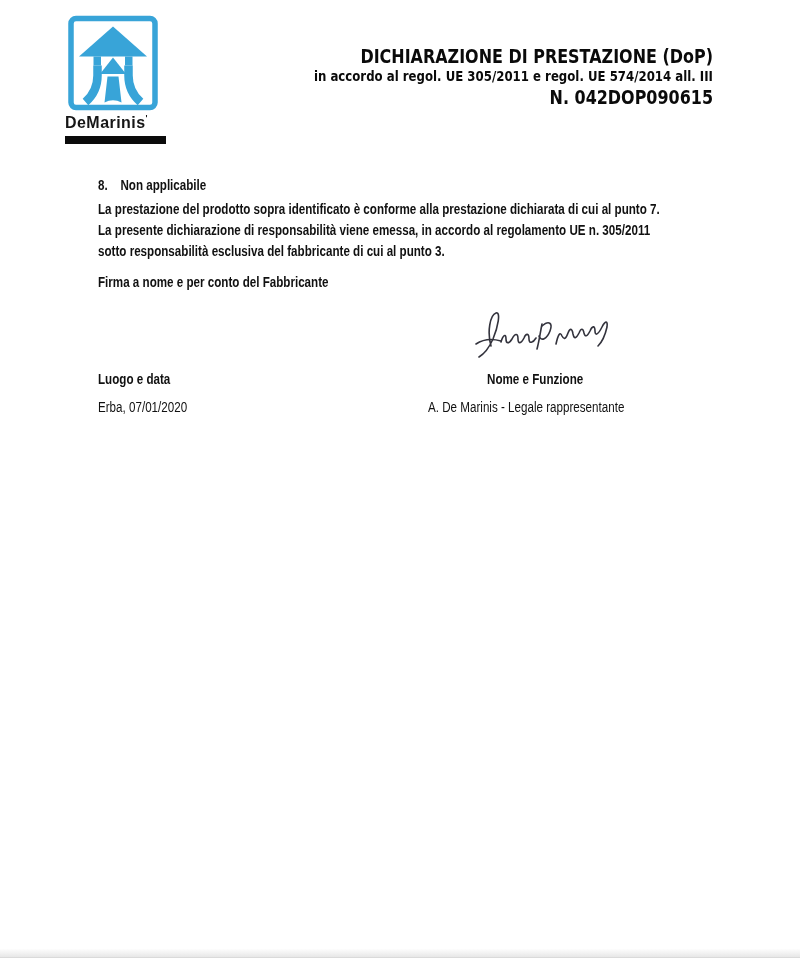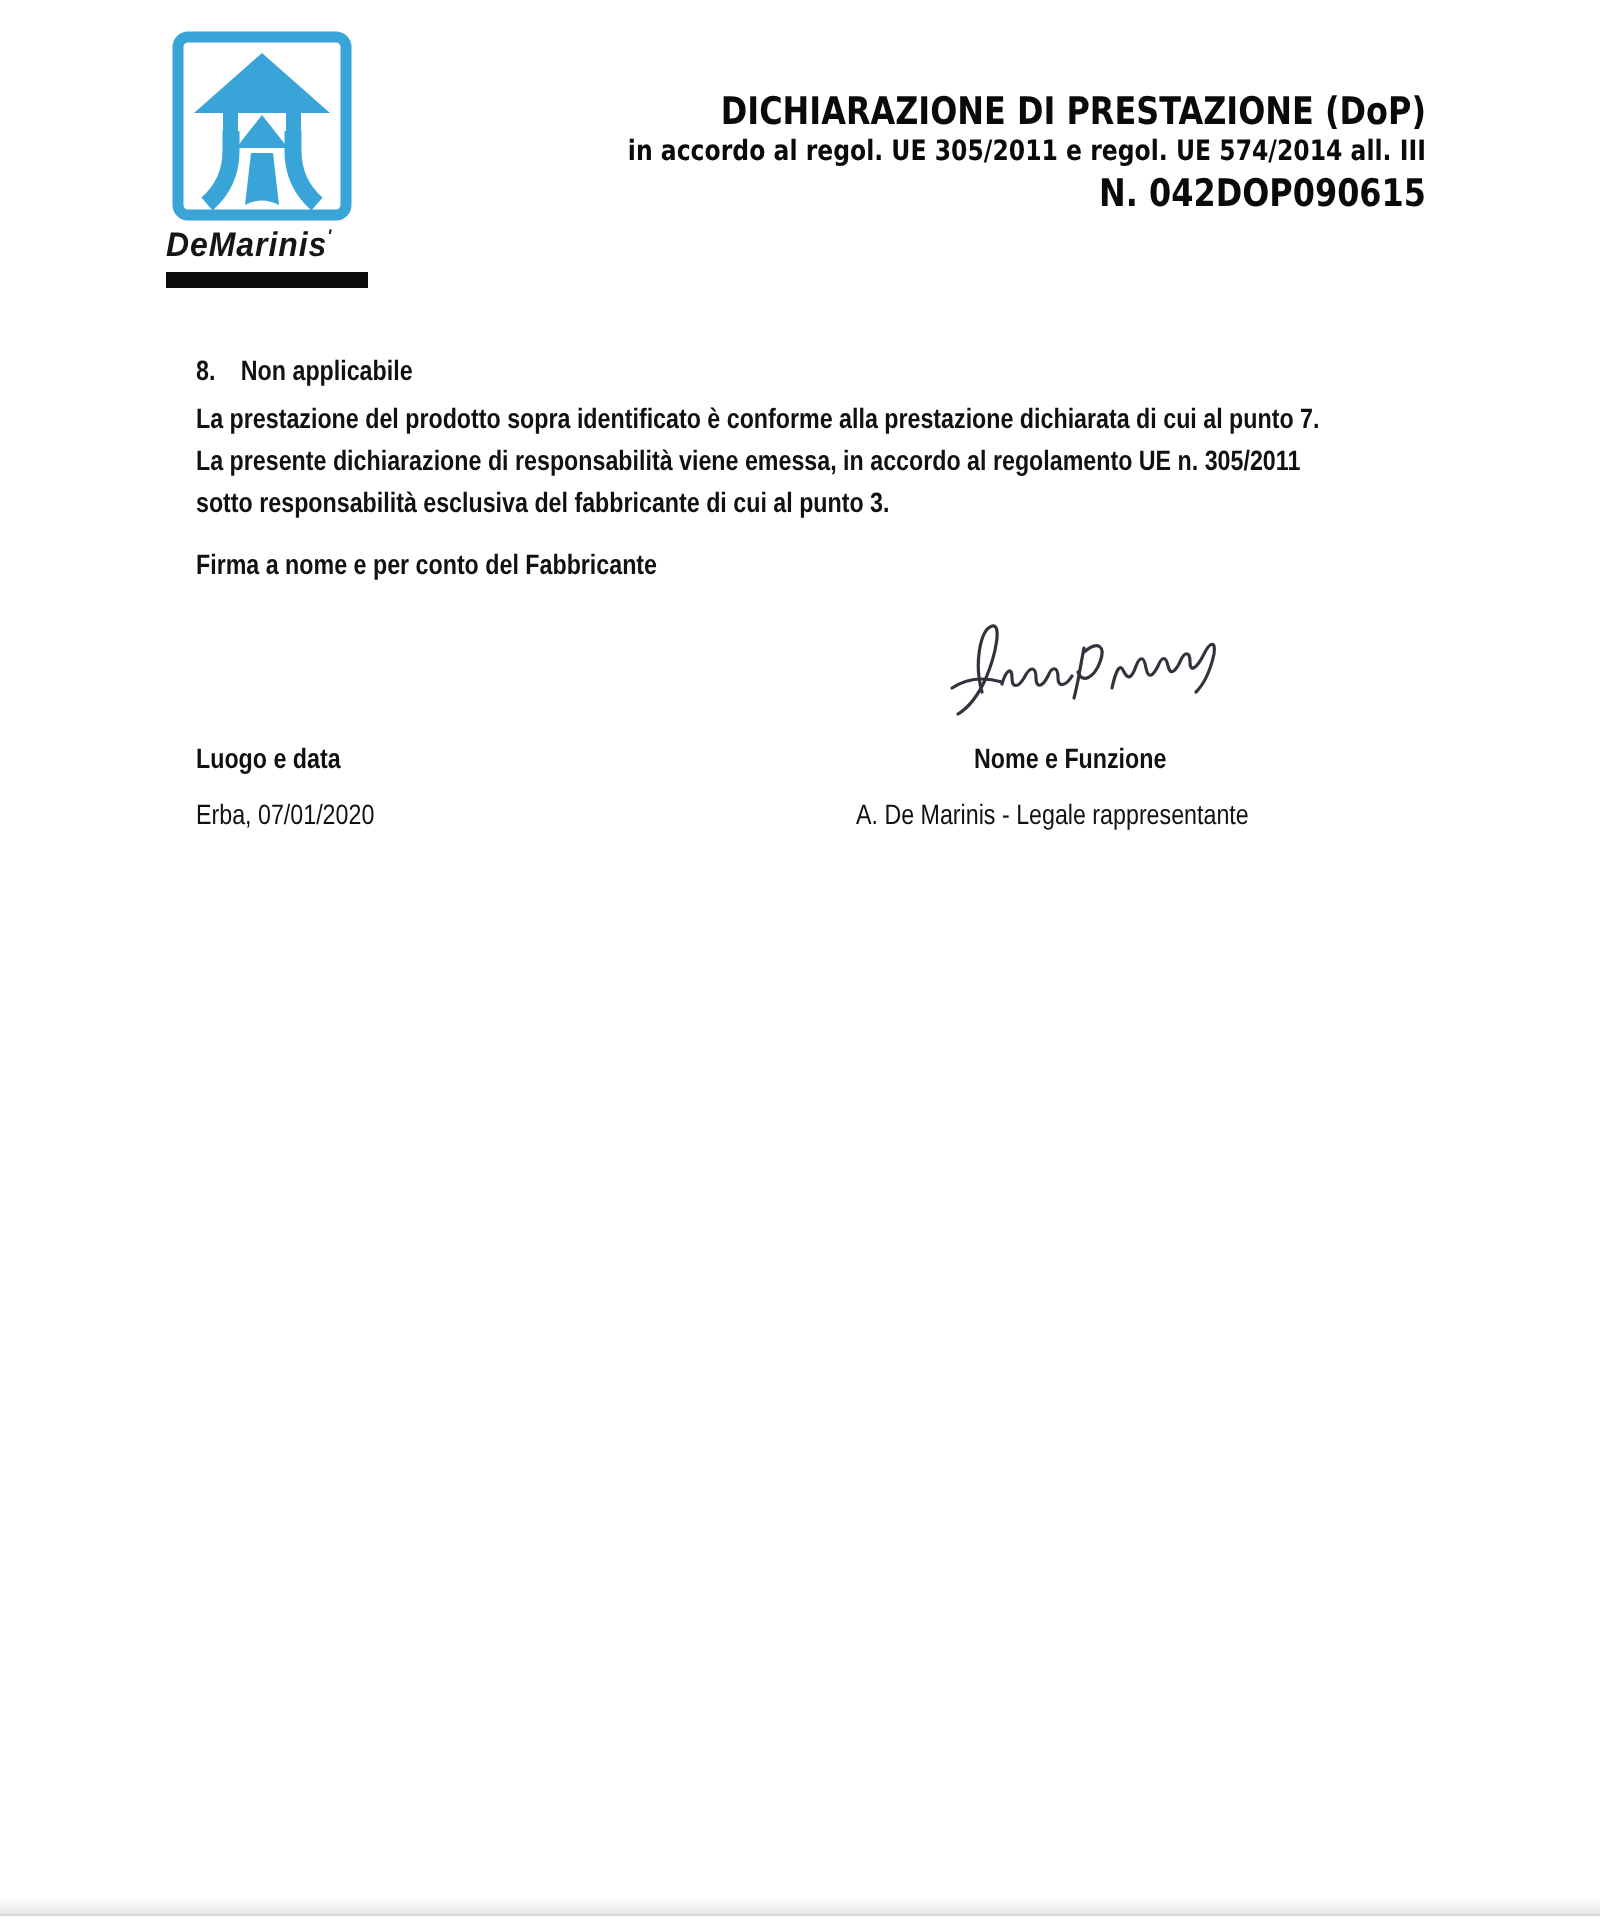--- a/index.html
+++ b/index.html
@@ -12,25 +12,24 @@
     position: relative;
     width: 800px;
     height: 960px;
     background: #ffffff;
     overflow: hidden;
   }
 
   
   .logo {
     position: absolute;
-    left: 83px;
+    left: 65px;
     top: 15px;
     width: 106px;
     color: var(--accent, #38a4d8);
-    font-style: italic;
   }
   .logo-mark {
     display: block;
     margin-left: 3px;
     width: 90px;
     height: 96px;
   }
   .brand-line {
     margin-top: 2px;
     font-family: "Liberation Sans", sans-serif;

